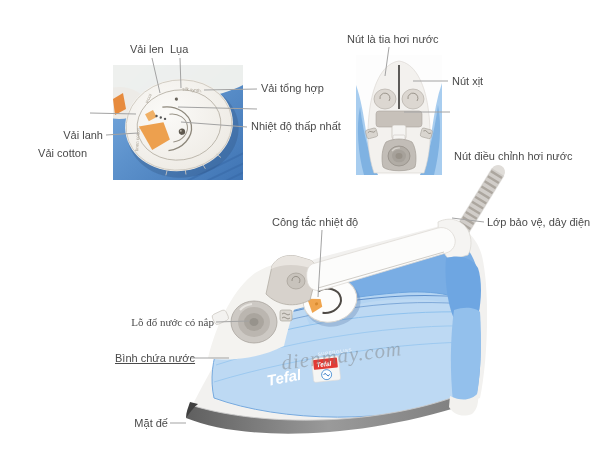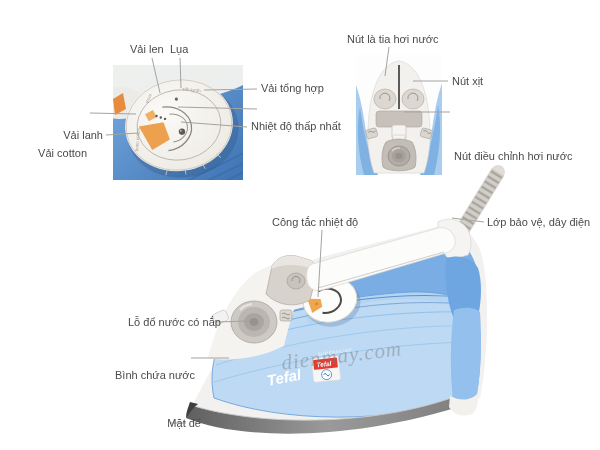--- a/index.html
+++ b/index.html
@@ -222,17 +222,17 @@
   <div class="label" style="left:251px;top:120px;">Nhiệt độ thấp nhất</div>
   <div class="label r" style="left:30px;top:107px;width:57px;margin-top:40px;">Vải cotton</div>
   <div class="label r" style="left:50px;top:129px;width:53px;">Vải lanh</div>
 
   <div class="label" style="left:347px;top:33px;">Nút là tia hơi nước</div>
   <div class="label" style="left:452px;top:75px;">Nút xịt</div>
   <div class="label" style="left:454px;top:106px;margin-top:44px;">Nút điều chỉnh hơi nước</div>
 
   <div class="label" style="left:487px;top:216px;">Lớp bảo vệ, dây điện</div>
   <div class="label" style="left:272px;top:216px;">Công tắc nhiệt độ</div>
-  <div class="label r" style="left:128px;top:316px;width:86px;">Lỗ đổ nước có nắp</div>
-  <div class="label r" style="left:115px;top:369px;width:74px;">Bình chứa nước</div>
-  <div class="label r" style="left:130px;top:417px;width:38px;margin-left:33px;">Mặt đế</div>
+  <div class="label r" style="left:128px;top:316px;width:86px;font-family:Liberation Serif, serif;">Lỗ đổ nước có nắp</div>
+  <div class="label r" style="left:115px;top:352px;width:74px;text-decoration:underline;">Bình chứa nước</div>
+  <div class="label r" style="left:130px;top:417px;width:38px;">Mặt đế</div>
 
 </div>
 
 </body></html>

